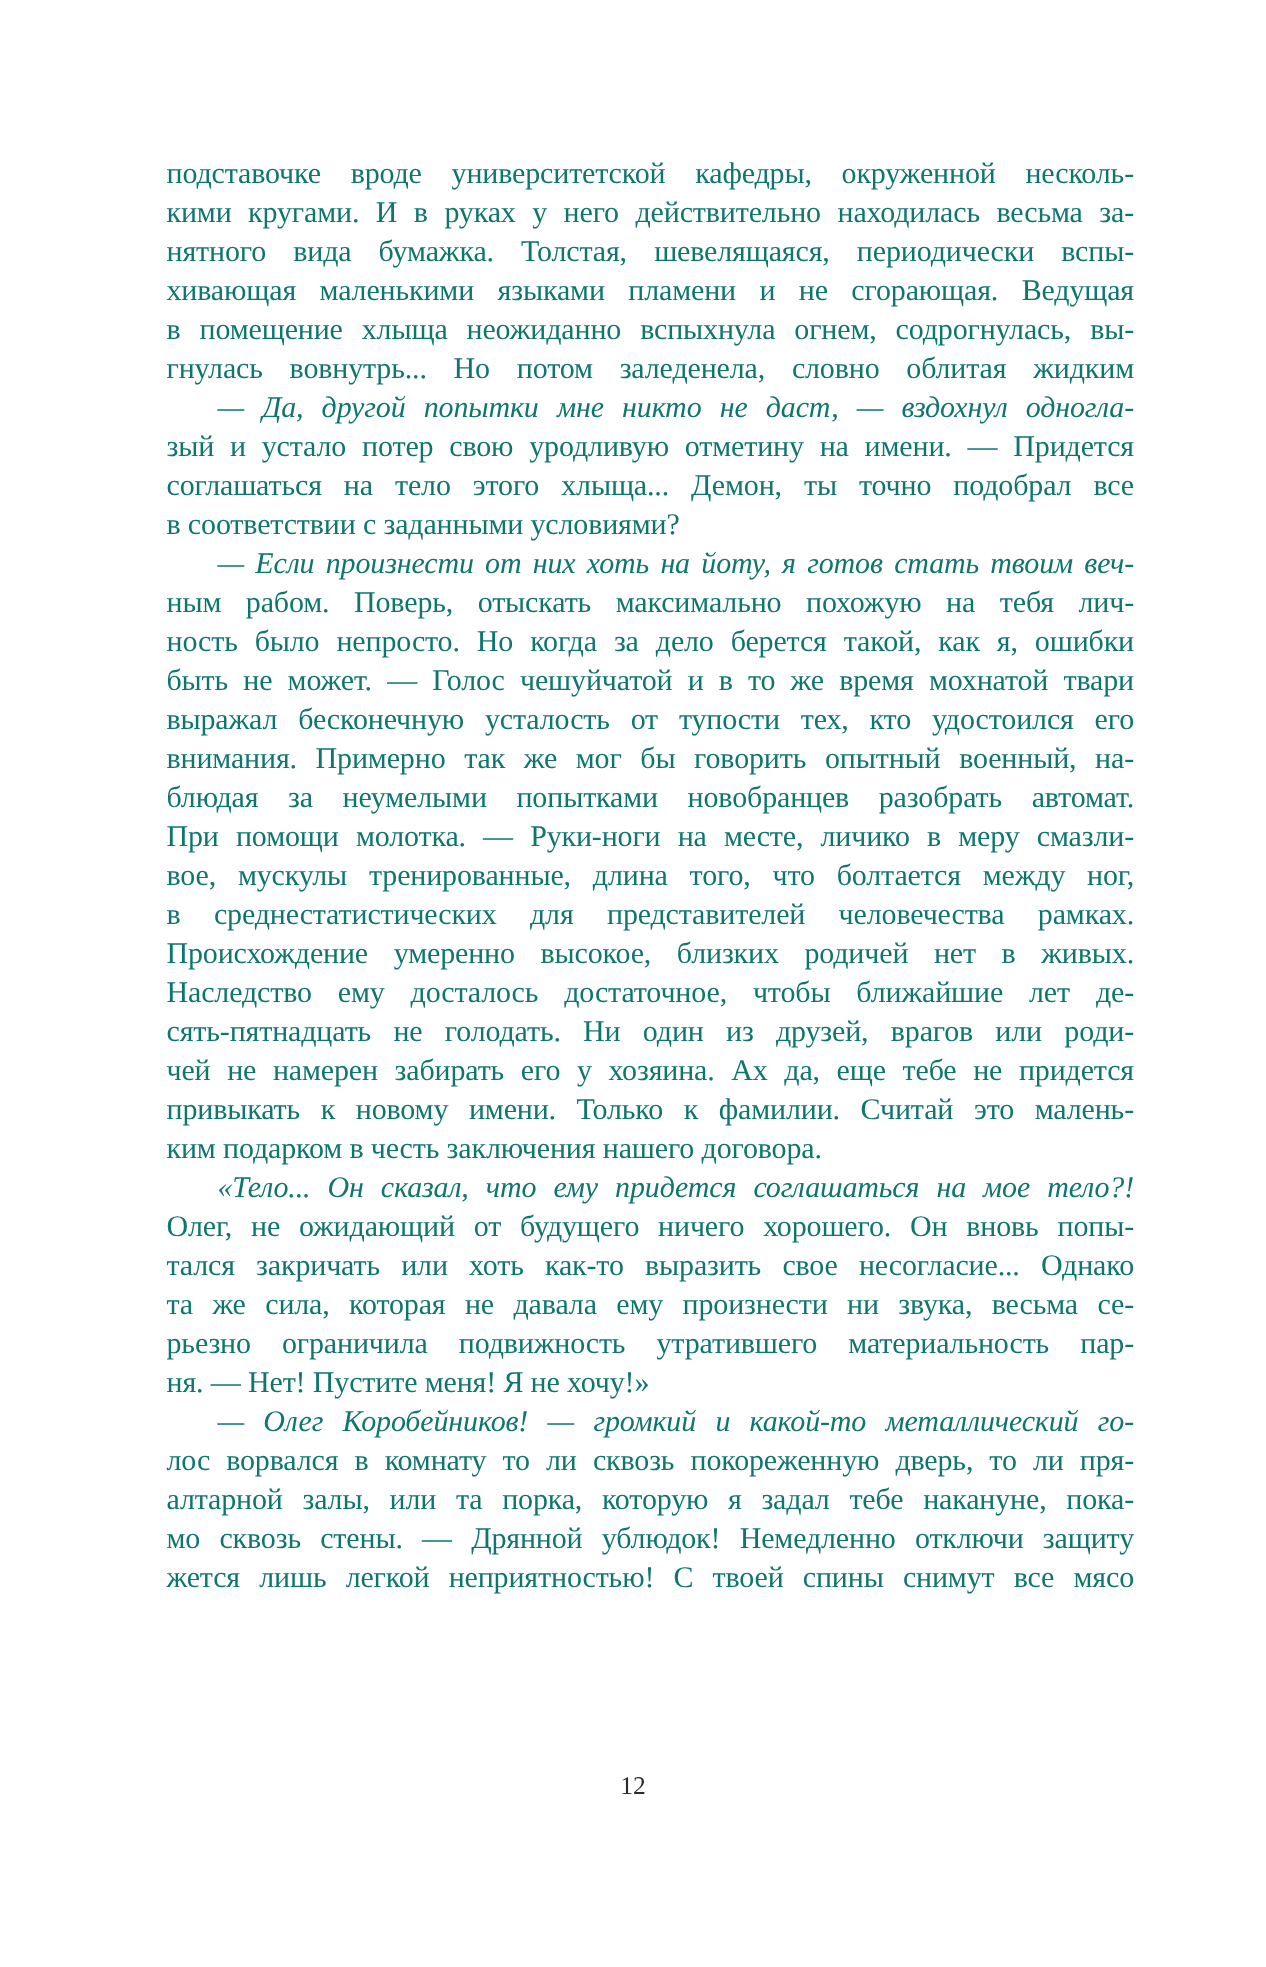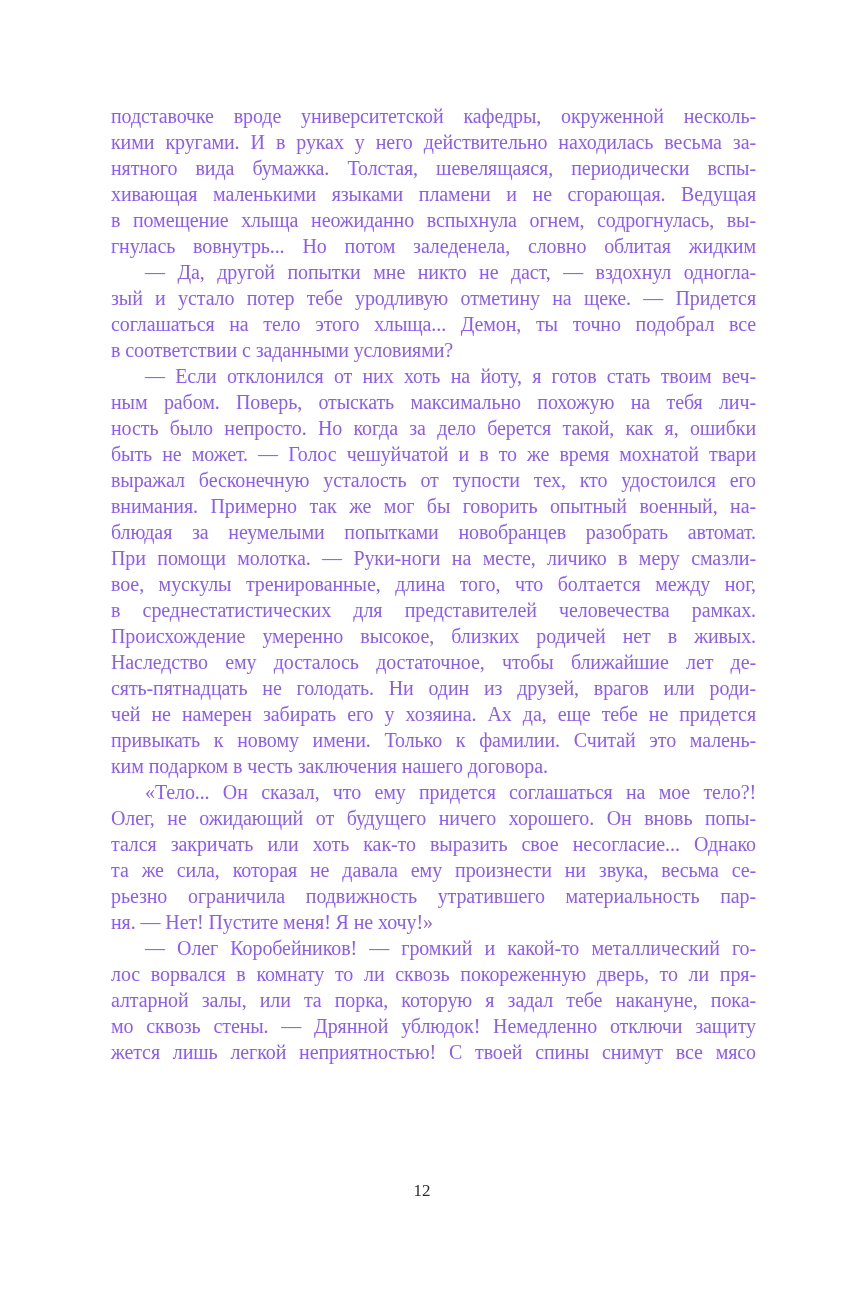--- a/index.html
+++ b/index.html
@@ -19,40 +19,41 @@
     left: 0; top: 0;
     width: 844px;
     height: 1311px;
     background: #ffffff;
   }
   .text-block {
     position: absolute;
     left: 111px;
     top: 103px;
     width: 645px;
-    color: #8b5cf6;
+    color: #0f766e;
     font-size: 20px;
     line-height: 26px;
     letter-spacing: -0.1px;
   }
   .para {
     margin: 0;
     padding: 0;
   }
   .line {
     text-align: justify;
     text-align-last: justify;
     white-space: normal;
     height: 26px;
   }
   .line.last {
     text-align-last: left;
   }
   .line.indent {
     text-indent: 34px;
+    font-style: italic;
   }
   .page-footer {
     position: absolute;
     left: 0;
     top: 1180px;
     width: 844px;
     text-align: center;
     color: #2b2b2b;
     font-size: 17px;
     line-height: 22px;
@@ -66,26 +67,26 @@
       <div class="para">
         <div class="line">подставочке вроде университетской кафедры, окруженной несколь-</div>
         <div class="line">кими кругами. И в руках у него действительно находилась весьма за-</div>
         <div class="line">нятного вида бумажка. Толстая, шевелящаяся, периодически вспы-</div>
         <div class="line">хивающая маленькими языками пламени и не сгорающая. Ведущая</div>
         <div class="line">в помещение хлыща неожиданно вспыхнула огнем, содрогнулась, вы-</div>
         <div class="line">гнулась вовнутрь... Но потом заледенела, словно облитая жидким</div>
       </div>
       <div class="para">
         <div class="line indent">— Да, другой попытки мне никто не даст, — вздохнул одногла-</div>
-        <div class="line">зый и устало потер тебе уродливую отметину на щеке. — Придется</div>
+        <div class="line">зый и устало потер свою уродливую отметину на имени. — Придется</div>
         <div class="line">соглашаться на тело этого хлыща... Демон, ты точно подобрал все</div>
         <div class="line last">в соответствии с заданными условиями?</div>
       </div>
       <div class="para">
-        <div class="line indent">— Если отклонился от них хоть на йоту, я готов стать твоим веч-</div>
+        <div class="line indent">— Если произнести от них хоть на йоту, я готов стать твоим веч-</div>
         <div class="line">ным рабом. Поверь, отыскать максимально похожую на тебя лич-</div>
         <div class="line">ность было непросто. Но когда за дело берется такой, как я, ошибки</div>
         <div class="line">быть не может. — Голос чешуйчатой и в то же время мохнатой твари</div>
         <div class="line">выражал бесконечную усталость от тупости тех, кто удостоился его</div>
         <div class="line">внимания. Примерно так же мог бы говорить опытный военный, на-</div>
         <div class="line">блюдая за неумелыми попытками новобранцев разобрать автомат.</div>
         <div class="line">При помощи молотка. — Руки-ноги на месте, личико в меру смазли-</div>
         <div class="line">вое, мускулы тренированные, длина того, что болтается между ног,</div>
         <div class="line">в среднестатистических для представителей человечества рамках.</div>
         <div class="line">Происхождение умеренно высокое, близких родичей нет в живых.</div>

